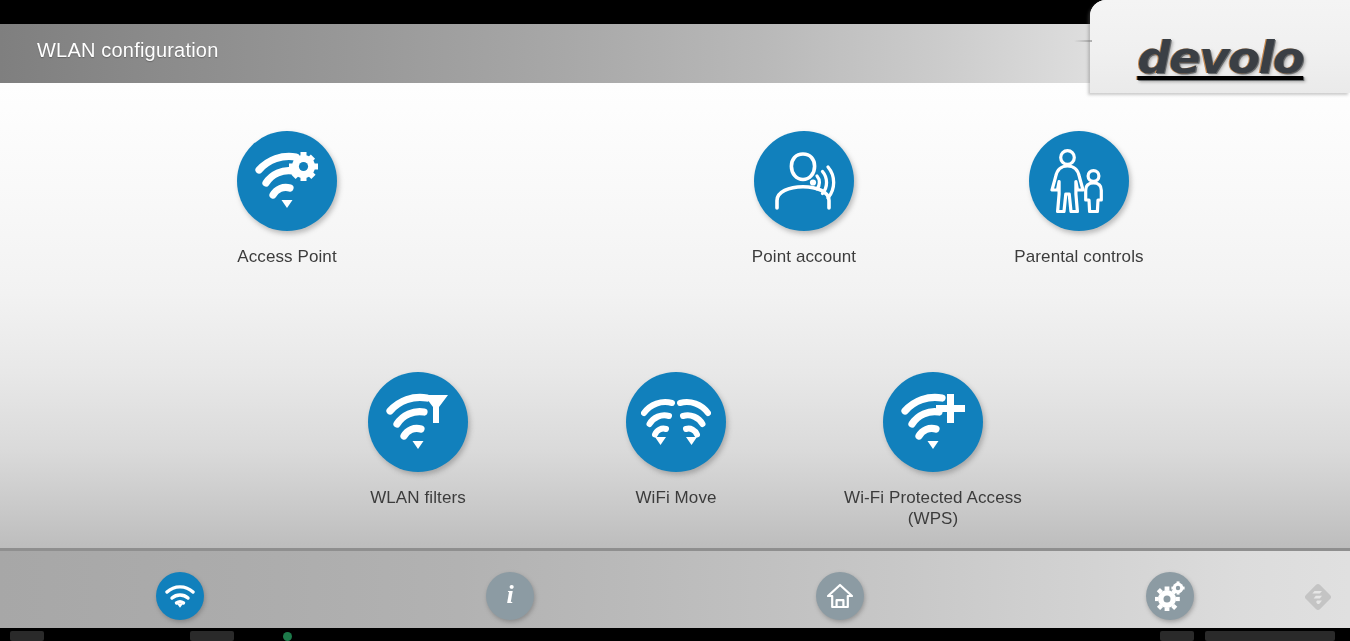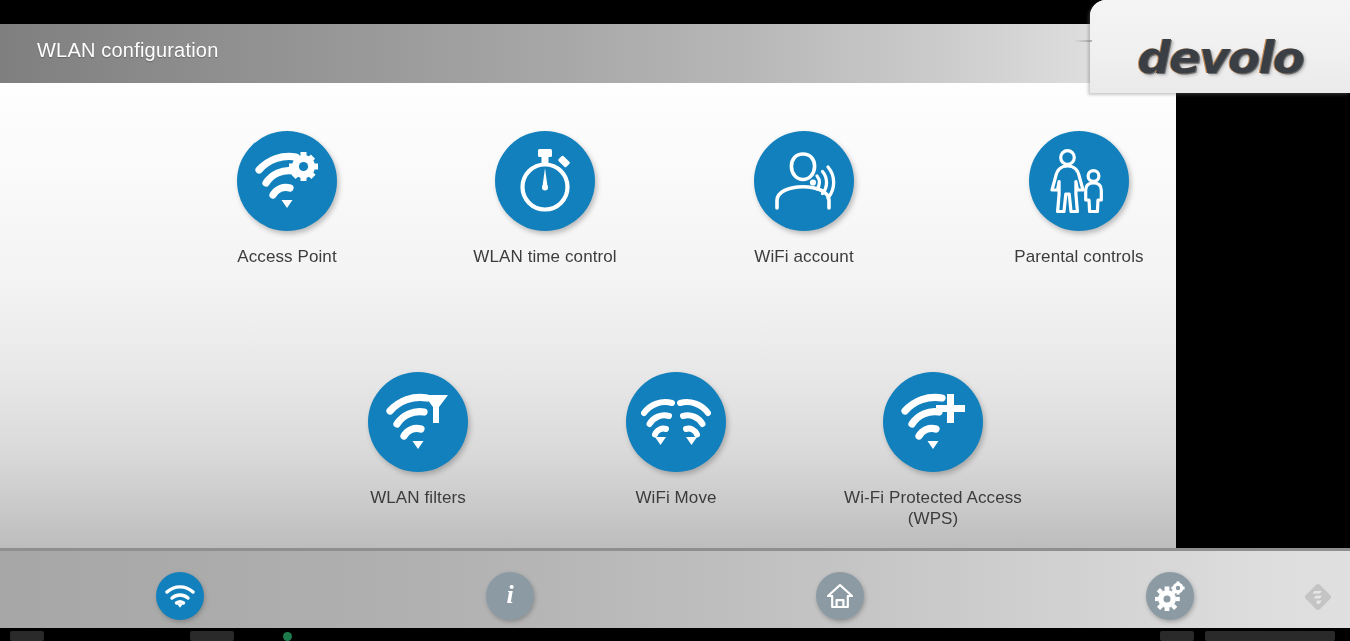--- a/index.html
+++ b/index.html
@@ -97,41 +97,42 @@
     left: 0;
     top: 0;
     width: 260px;
     height: 93px;
     display: flex;
     align-items: center;
     justify-content: center;
     padding-top: 22px;
     box-sizing: border-box;
     z-index: 2;
+    text-decoration: underline;
   }
   .devolo-logo span {
     font-family: "DejaVu Sans", sans-serif;
     font-weight: bold;
     font-style: italic;
     font-size: 44px;
     letter-spacing: -1.5px;
     color: #3a3f45;
     text-shadow:
         -1px 0 0 #c98a4e,
         1px 1px 0 rgba(40,45,50,0.55),
         2px 2px 3px rgba(90,90,90,0.45);
     transform: scaleX(1.06);
   }
 
   
   .content {
     position: absolute;
     left: 0;
     top: 59px;
-    width: 1176px;
+    width: 1350px;
     height: 489px;
     background: linear-gradient(to bottom,
         #ffffff 0%,
         #fdfdfd 10%,
         #f8f8f8 30%,
         #f2f2f2 48%,
         #e8e8e8 64%,
         #dadada 80%,
         #c9c9c9 92%,
         #bdbdbd 100%);
@@ -289,50 +290,37 @@
               <rect x="53.7" y="20.7" width="6" height="5" transform="rotate(-45 56.7 23.2)"></rect>
               <rect x="53.7" y="3.3" width="5" height="6" transform="rotate(-45 56.2 6.3)"></rect>
               <rect x="37.8" y="20.2" width="5" height="6" transform="rotate(-45 40.3 23.2)"></rect>
             </g>
             <circle cx="48.5" cy="14.5" r="4.6" fill="#1180bc"></circle>
           </svg>
         </div>
         <div class="label">Access Point</div>
       </div>
 
-      <div class="tile" style="left:450px; top:72px;">
-        <div class="circle">
-          <svg width="62" height="64" viewBox="0 0 62 64">
-            <rect x="24" y="0" width="14" height="8" rx="1.5" fill="#ffffff"></rect>
-            <rect x="27.5" y="6" width="7" height="9" fill="#ffffff"></rect>
-            <rect x="44.5" y="9" width="11" height="7" rx="1.5" fill="#ffffff" transform="rotate(45 50 12.5)"></rect>
-            <circle cx="31" cy="38" r="22.5" fill="none" stroke="#ffffff" stroke-width="4.2"></circle>
-            <path d="M31 19 L33.4 36.5 L31 41 L28.6 36.5 Z" fill="#ffffff"></path>
-            <circle cx="31" cy="38.5" r="3" fill="#ffffff"></circle>
-          </svg>
-        </div>
-        <div class="label">WLAN time control</div>
-      </div>
 
       <div class="tile" style="left:709px; top:72px;">
         <div class="circle">
           <svg width="66" height="60" viewBox="0 0 66 60">
             <g fill="none" stroke="#ffffff" stroke-width="3.6" stroke-linejoin="round" stroke-linecap="round">
               <path d="M32 3 c-7.2 0 -11.6 5 -11.6 12.2 c0 7.4 5 13.3 11.6 13.3 c6.6 0 11.6 -5.9 11.6 -13.3 C43.6 8 39.2 3 32 3 z"></path>
               <path d="M6 57 v-7.5 c0 -8.5 11.8 -13.8 26 -13.8 c14.2 0 26 5.3 26 13.8 V57"></path>
             </g>
             <g fill="none" stroke="#ffffff" stroke-width="3.3" stroke-linecap="round">
               <path d="M46 38 a10 10 0 0 0 0 -13"></path>
               <path d="M51.5 42.5 a17 17 0 0 0 0 -22"></path>
               <path d="M57 47 a24 24 0 0 0 0 -31"></path>
             </g>
             <circle cx="42" cy="31.5" r="3.1" fill="#ffffff"></circle>
           </svg>
         </div>
-        <div class="label">WiFi account</div>
+        <div class="label">Point account</div>
       </div>
 
       <div class="tile" style="left:984px; top:72px;">
         <div class="circle">
           <svg width="62" height="64" viewBox="0 0 62 64">
             <g fill="none" stroke="#ffffff" stroke-width="3.2" stroke-linejoin="round" stroke-linecap="round">
               <circle cx="19.5" cy="8.5" r="6.8"></circle>
               <path d="M19.5 17 c-7 0 -10.5 4.2 -11.8 10.5 L4 41 h5.5 l1.6 -8.5 v12.5 l-1.5 17.5 h6.4 l1.8 -17.5 h3.4 l1.8 17.5 h6.4 l-1.5 -17.5 V32.5 L29.5 41 H35 L31.3 27.5 C30 21.2 26.5 17 19.5 17 z"></path>
               <circle cx="45.5" cy="27" r="5.4"></circle>
               <path d="M45.5 34 c-5 0 -7.8 2.6 -7.8 7.2 V51 h3.3 l0.6 11.5 h7.8 L50 51 h3.3 v-9.8 c0 -4.6 -2.8 -7.2 -7.8 -7.2 z"></path>

